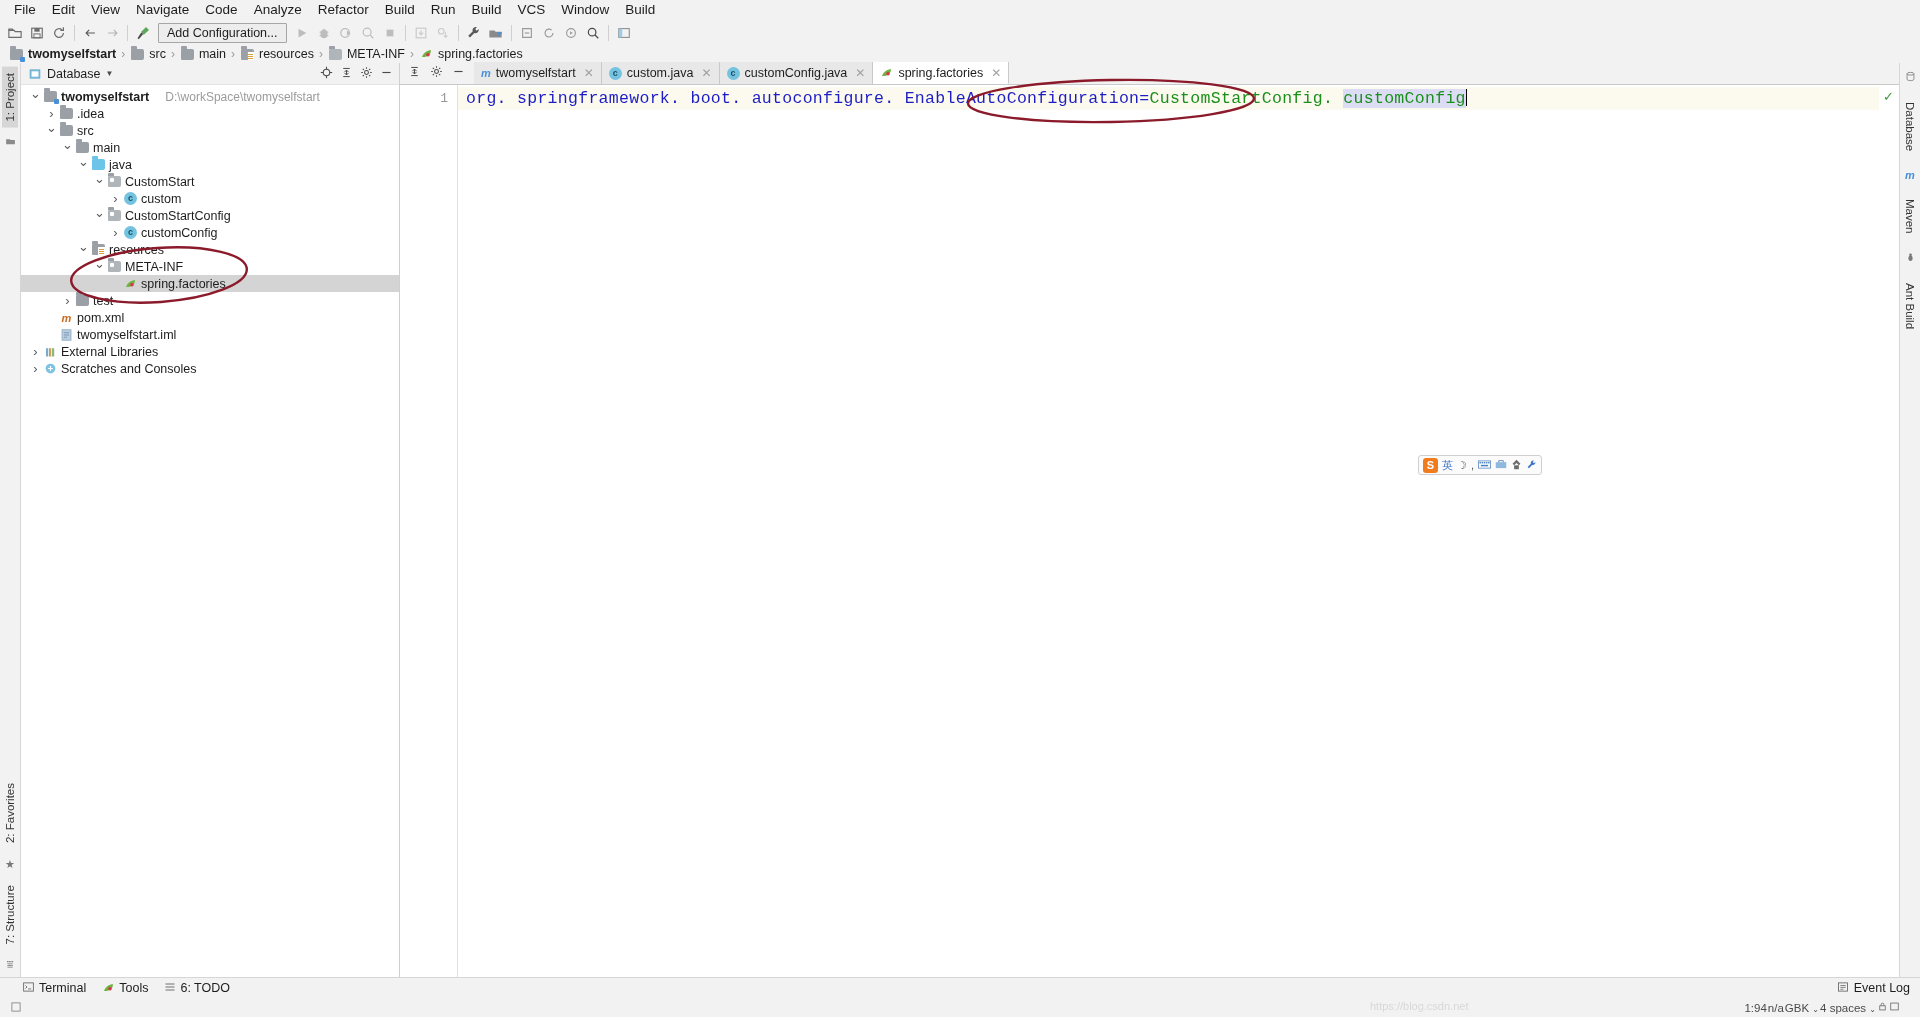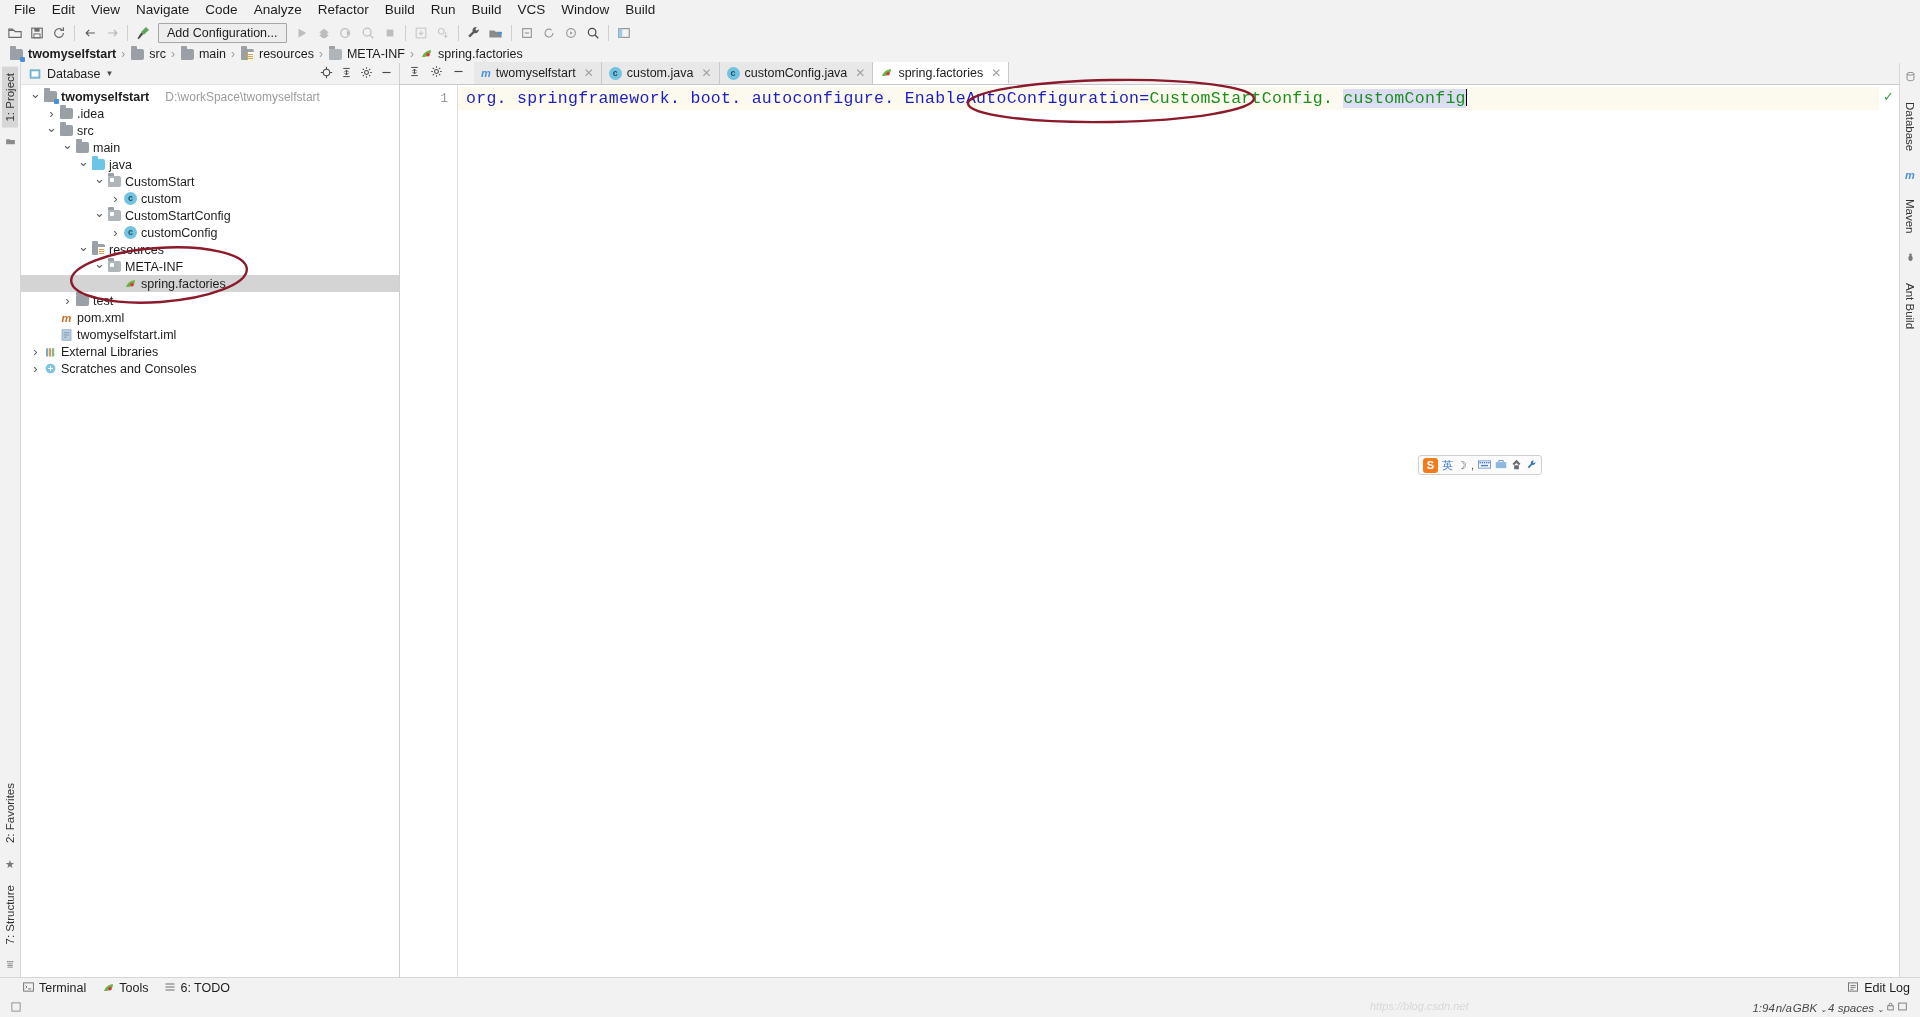--- a/index.html
+++ b/index.html
@@ -139,23 +139,23 @@
   
   .bottombar {
     height: 21px; background: #f2f2f2; border-top: 1px solid #d6d6d6;
     display: flex; align-items: center; padding-left: 22px; gap: 16px; flex: none; font-size: 12.5px;
   }
   .bb-item { display: inline-flex; align-items: center; gap: 4px; cursor: default; }
   .bb-right { margin-left: auto; display: inline-flex; align-items: center; gap: 5px; padding-right: 10px; }
 
   .statusbar {
     height: 19px; background: #f2f2f2; display: flex; align-items: center;
-    padding-left: 10px; font-size: 11.5px; color: #4a4a4a; flex: none; position: relative; font-style: italic;
-  }
-  .sb-right { margin-left: auto; display: inline-flex; align-items: center; gap: 1px; padding-right: 12px; justify-content: space-between; }
+    padding-left: 10px; font-size: 11.5px; color: #4a4a4a; flex: none; position: relative;
+  }
+  .sb-right { margin-left: auto; display: inline-flex; align-items: center; gap: 1px; padding-right: 20px; justify-content: space-between; }
   .sb-watermark { position: absolute; left: 1370px; top: 2px; color: #d8d8d8; font-size: 11px; }
 
   
   .annot { position: absolute; pointer-events: none; }
 
   
   .ime {
     position: absolute; left: 1418px; top: 455px; height: 20px;
     background: #fbfbfb; border: 1px solid #d0d0d0; border-radius: 3px;
     display: flex; align-items: center; gap: 4px; padding: 0 4px; font-size: 11px;
@@ -713,21 +713,21 @@
       </span>
       <span>6: TODO</span>
     </div>
     <div class="bb-right">
       <span>
         <svg width="12" height="12" viewBox="0 0 16 16">
             <rect x="2" y="2.5" width="12" height="11" fill="none" stroke="#6b6b6b" stroke-width="1.2"></rect>
             <path d="M4.5 6h7M4.5 8.5h7M4.5 11h4" stroke="#6b6b6b" stroke-width="1.1"></path>
           </svg>
       </span>
-      <span class="bb-item">Edit Log</span>
+      <span class="bb-item">Event Log</span>
     </div>
   </div>
 
   <div class="statusbar">
     <span>
       <svg width="12" height="12" viewBox="0 0 16 16">
           <rect x="2.5" y="2.5" width="11" height="11" fill="none" stroke="#8a8a8a" stroke-width="1.2"></rect>
         </svg>
     </span>
     <span class="sb-watermark">https://blog.csdn.net</span>

